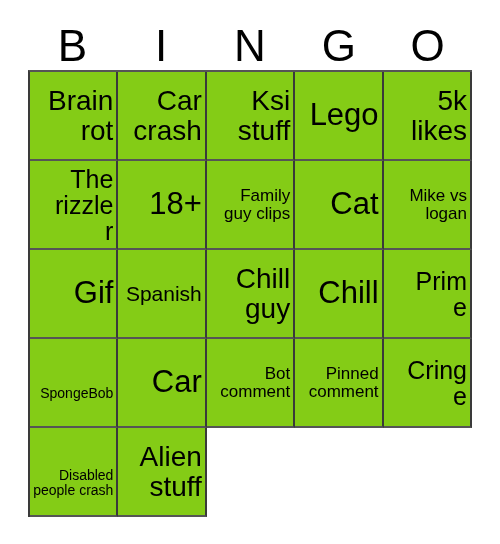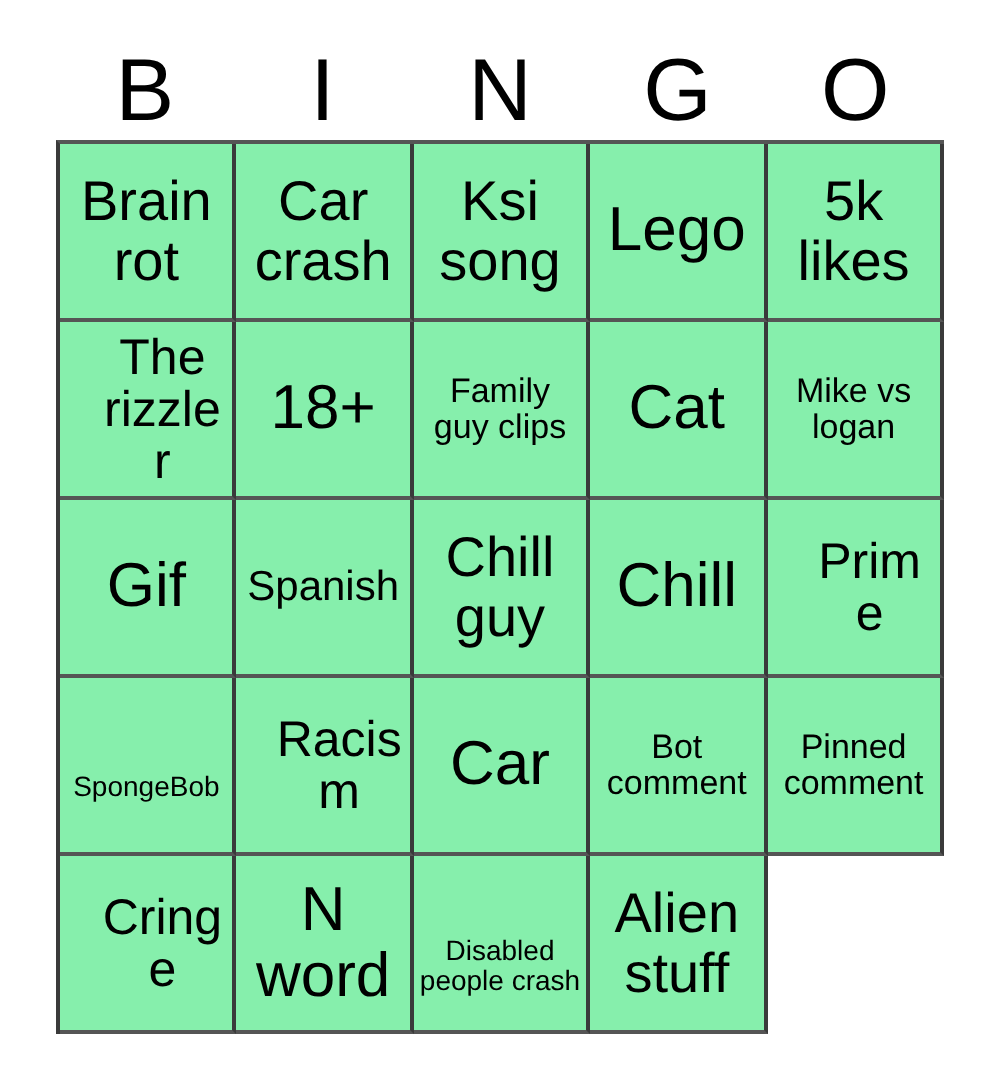--- a/index.html
+++ b/index.html
@@ -49,24 +49,24 @@
     border-left: 2px solid #3a3a3a;
     box-sizing: content-box;
   }
   .bingo-cell {
     border-right: 2px solid #3a3a3a;
     border-bottom: 2px solid #555;
     box-sizing: border-box;
     display: flex;
     align-items: center;
     justify-content: center;
-    text-align: center;
+    text-align: right;
     padding: 2px 3px;
     overflow: hidden;
-    background: #86efac;
+    background: #84cc16;
   }
   .bingo-cell .cell-text {
     display: block;
     width: 100%;
     line-height: 1.04;
     word-break: break-word;
   }
 
   
   .fs-xxl .cell-text { font-size: 31px; }
@@ -90,21 +90,21 @@
   </div>
 
   <div id="bingo-grid">
       <div class="bingo-cell fs-xl">
         <span class="cell-text">Brain rot</span>
       </div>
       <div class="bingo-cell fs-xl">
         <span class="cell-text">Car crash</span>
       </div>
       <div class="bingo-cell fs-xl">
-        <span class="cell-text">Ksi song</span>
+        <span class="cell-text">Ksi stuff</span>
       </div>
       <div class="bingo-cell fs-xxl">
         <span class="cell-text">Lego</span>
       </div>
       <div class="bingo-cell fs-xl">
         <span class="cell-text">5k likes</span>
       </div>
       <div class="bingo-cell fs-lg">
         <span class="cell-text">The rizzler</span>
       </div>
@@ -131,38 +131,32 @@
       </div>
       <div class="bingo-cell fs-xxl">
         <span class="cell-text">Chill</span>
       </div>
       <div class="bingo-cell fs-lg">
         <span class="cell-text">Prime</span>
       </div>
       <div class="bingo-cell fs-xs">
         <span class="cell-text">SpongeBob</span>
       </div>
-      <div class="bingo-cell fs-lg">
-        <span class="cell-text">Racism</span>
-      </div>
       <div class="bingo-cell fs-xxl">
         <span class="cell-text">Car</span>
       </div>
       <div class="bingo-cell fs-sm">
         <span class="cell-text">Bot comment</span>
       </div>
       <div class="bingo-cell fs-sm">
         <span class="cell-text">Pinned comment</span>
       </div>
       <div class="bingo-cell fs-lg">
         <span class="cell-text">Cringe</span>
       </div>
-      <div class="bingo-cell fs-xxl">
-        <span class="cell-text">N word</span>
-      </div>
       <div class="bingo-cell fs-xs">
         <span class="cell-text">Disabled people crash</span>
       </div>
       <div class="bingo-cell fs-xl">
         <span class="cell-text">Alien stuff</span>
       </div>
     </div>
 
 </div>
 

